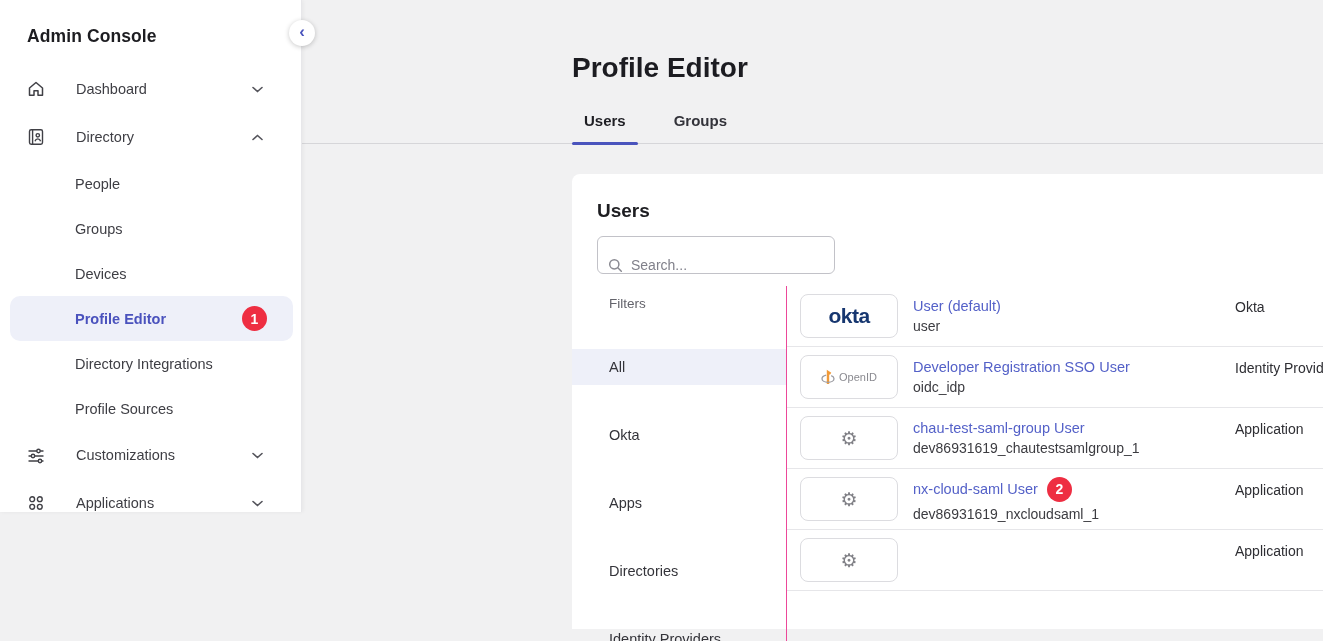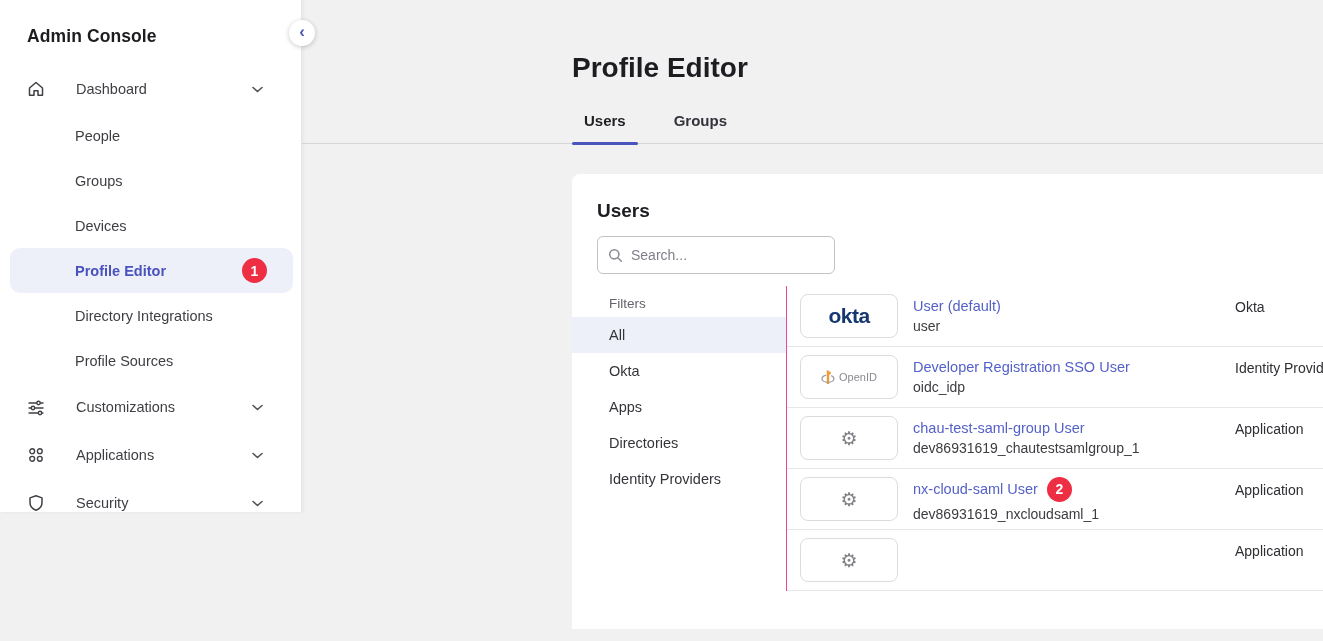--- a/index.html
+++ b/index.html
@@ -36,30 +36,30 @@
   .tabs { display:flex; margin-top:28px; padding-left:270px; border-bottom:1px solid #d6d6d9; }
   .tab { position:relative; padding:0 12px 14px; margin-right:24px; font-size:15px;
     font-weight:700; color:#33333a; cursor:pointer; }
   .tab.active { color:#1f1f24; }
   .tab.active::after { content:""; position:absolute; left:0; right:0; bottom:-2px;
     height:3px; background:#4a54bd; border-radius:2px; }
 
   .card { margin:30px 0 0 270px; background:#fff; border-radius:8px 0 0 0; height:455px; }
   .card-title { padding:26px 0 0 25px; font-size:19px; font-weight:700; }
   .search-wrap { margin:14px 0 0 25px; width:238px; height:38px; border:1px solid #c2c2c8;
-    border-radius:6px; display:flex; align-items:center; padding:0 10px; background:#fff; }
+    border-radius:6px; display:flex; align-items:flex-end; padding:0 10px; background:#fff; }
   .search-wrap input { border:none; outline:none; flex:1; margin-left:8px; font-size:14px;
     font-family:"Liberation Sans", sans-serif; color:#3c3c41; background:transparent; }
   .search-wrap input::placeholder { color:#80808a; }
 
   .panel-body { display:flex; margin-top:12px; }
   .filters { width:215px; flex:0 0 215px; border-right:1px solid #ec4899; padding-bottom:60px; }
   .filters-label { padding:10px 0 6px 37px; font-size:13.5px; color:#63636b; }
   .filter-item { height:36px; display:flex; align-items:center; padding-left:37px;
-    font-size:14.5px; color:#34343a; cursor:pointer; }
+    font-size:14.5px; color:#34343a; cursor:pointer;margin-top:32px; }
   .filter-item.selected { background:#eef0f9; }
 
   .table { flex:1; min-width:0; }
   .thead { display:flex; align-items:center; height:38px; padding-left:13px;
     border-bottom:1px solid #d9d9dd; font-size:14px; font-weight:700; color:#2b2b30; }
   .col-profile { flex:1; }
   .col-type { width:88px; flex:0 0 88px; white-space:nowrap; overflow:hidden; }
   .trow { display:flex; align-items:center; height:61px; padding-left:13px;
     border-bottom:1px solid #e6e6e9; }
   .cell-profile { flex:1; display:flex; align-items:center; min-width:0; }
@@ -93,20 +93,36 @@
           </svg>
       </span>
       <span>Dashboard</span>
       <span class="chev">
         <svg width="11" height="7" viewBox="0 0 11 7" fill="none" stroke="#55555c" stroke-width="1.6" stroke-linecap="round">
             <path d="M1 1.5 5.5 5.5 10 1.5"></path>
           </svg>
       </span>
     </div>
 
+    <div class="nav-row">
+      <span class="ic">
+        <svg width="18" height="18" viewBox="0 0 18 18" fill="none" stroke="#404046" stroke-width="1.4">
+            <rect x="2.5" y="1.8" width="13" height="14.4" rx="1.6"></rect>
+            <line x1="5.6" y1="1.8" x2="5.6" y2="16.2"></line>
+            <circle cx="10.8" cy="7.3" r="1.7"></circle>
+            <path d="M8 13.2c.5-1.6 1.6-2.3 2.8-2.3s2.3.7 2.8 2.3"></path>
+          </svg>
+      </span>
+      <span>Directory</span>
+      <span class="chev">
+        <svg width="11" height="7" viewBox="0 0 11 7" fill="none" stroke="#55555c" stroke-width="1.6" stroke-linecap="round">
+            <path d="M1 5.5 5.5 1.5 10 5.5"></path>
+          </svg>
+      </span>
+    </div>
 
     <div class="sub-item">
       <span>People</span>
     </div>
     <div class="sub-item">
       <span>Groups</span>
     </div>
     <div class="sub-item">
       <span>Devices</span>
     </div>

